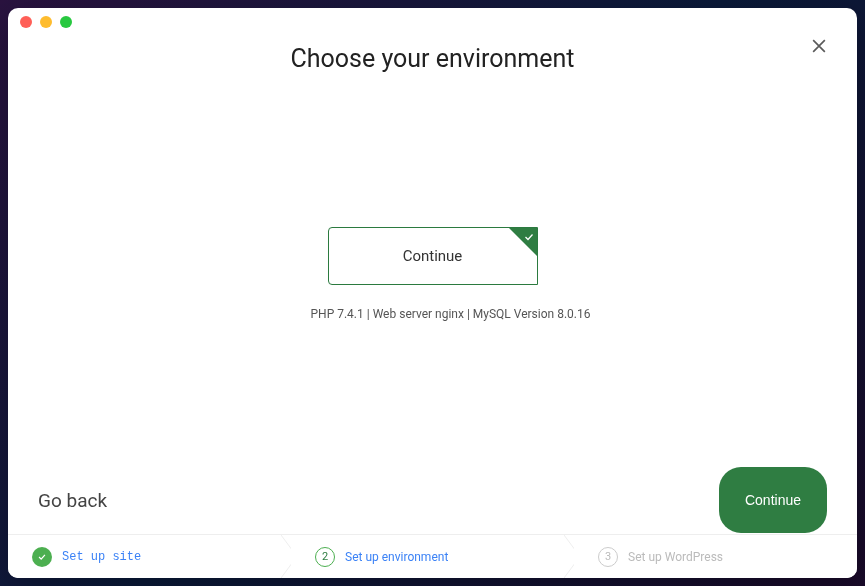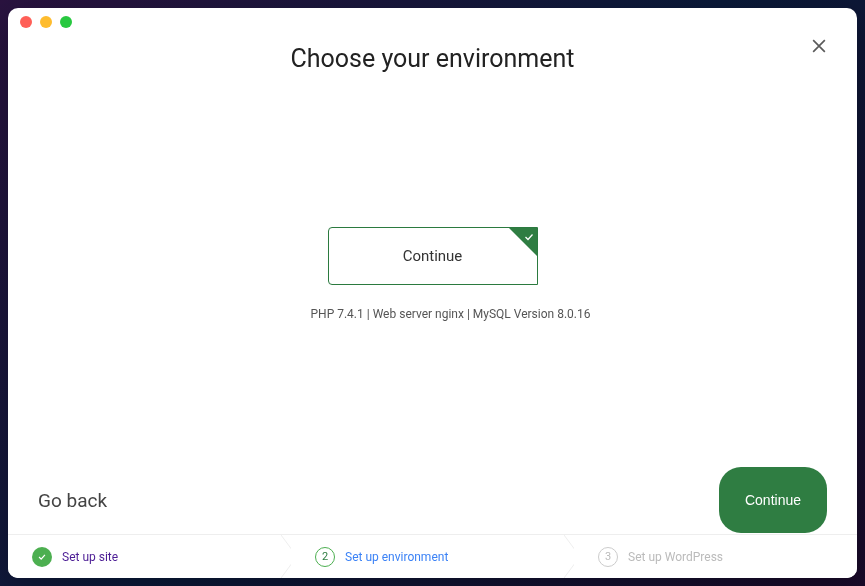--- a/index.html
+++ b/index.html
@@ -164,21 +164,21 @@
   .step .chev svg { width: 100%; height: 100%; }
   .step-circle {
     width: 20px; height: 20px;
     border-radius: 50%;
     display: flex; align-items: center; justify-content: center;
     font-size: 11px;
     flex-shrink: 0;
   }
   .step.done .step-circle { background: #4caf50; color: #fff; }
   .step.done .step-circle svg { width: 10px; height: 10px; stroke: #fff; stroke-width: 3; fill: none; }
-  .step.done .step-label { color: #4c1d95; }
+  .step.done .step-label { color: #3b82f6; font-family: Liberation Mono, monospace; }
   .step.active .step-circle { border: 1.5px solid #4caf50; color: #2f7d42; background: #fff; }
   .step.active .step-label { color: #3b82f6; }
   .step.pending .step-circle { border: 1.5px solid #ccc; color: #bbb; background: #fff; }
   .step.pending .step-label { color: #bbb; }
 </style>
 </head>
 <body>
 
 <div class="window">
 

